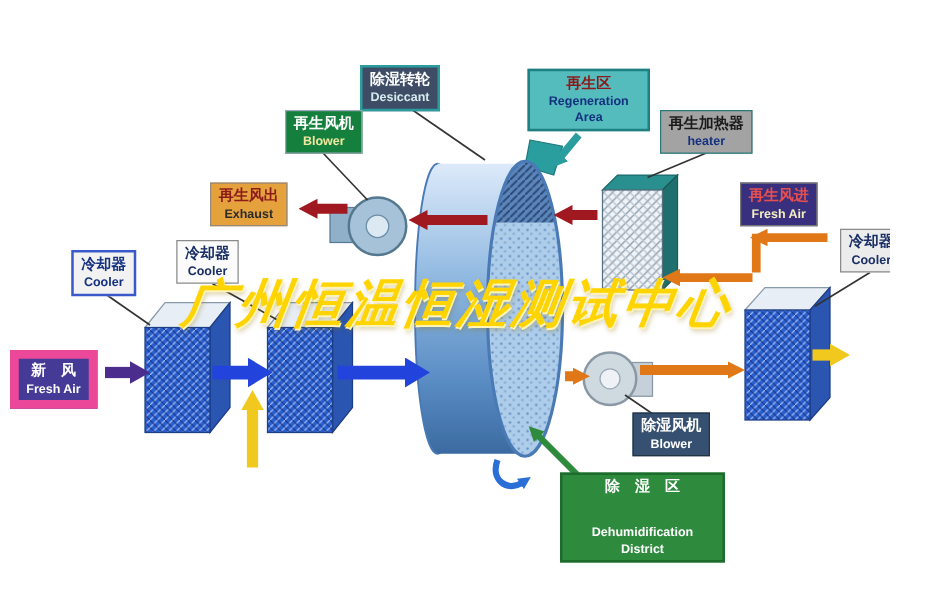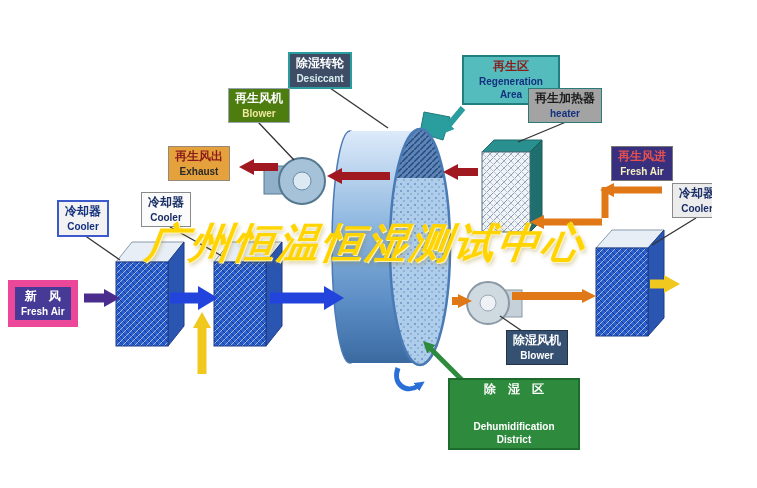--- a/index.html
+++ b/index.html
@@ -6,32 +6,32 @@
   .canvas{position:relative;width:712px;height:488px;background:#ffffff;overflow:hidden;
           font-family:"Liberation Sans","DejaVu Sans",sans-serif;}
   .canvas svg{position:absolute;left:0;top:0;z-index:1;}
 
   .lbl{position:absolute;z-index:5;text-align:center;padding:2px 6px;line-height:1.3;}
   .lbl .cn{display:block;font-size:12px;font-weight:bold;white-space:nowrap;}
   .lbl .en{display:block;font-size:10px;font-weight:bold;white-space:nowrap;}
 
   .l-desiccant{left:288px;top:52px;background:#3e4c66;border:2px solid #2a9d9f;color:#fff;}
   .l-desiccant .en{color:#d6eded;}
-  .l-regen-area{left:422px;top:55px;width:82px;background:#55bcbe;border:2px solid #1f7f81;margin-left:40px;}
+  .l-regen-area{left:422px;top:55px;width:82px;background:#55bcbe;border:2px solid #1f7f81;}
   .l-regen-area .cn{color:#8b1a1a;}
   .l-regen-area .en{color:#14317f;white-space:normal;}
-  .l-regen-blower{left:228px;top:88px;background:#4d7c0f;border:1px solid #99a5b5;color:#fff;}
+  .l-regen-blower{left:228px;top:88px;background:#15803d;border:1px solid #99a5b5;color:#fff;}
   .l-regen-blower .en{color:#f0e8a0;}
   .l-regen-heater{left:528px;top:88px;background:#a3a3a3;border:1px solid #2a7a7a;}
   .l-regen-heater .cn{color:#1a1a1a;}
   .l-regen-heater .en{color:#14317f;}
   .l-exhaust{left:168px;top:146px;background:#e5a23c;border:1px solid #96887a;}
   .l-exhaust .cn{color:#8b1a1a;}
   .l-exhaust .en{color:#2a2a2a;}
-  .l-regen-fresh{left:592px;top:146px;background:#38307e;border:1px solid #777;margin-left:19px;}
+  .l-regen-fresh{left:592px;top:146px;background:#38307e;border:1px solid #777;}
   .l-regen-fresh .cn{color:#e85050;}
   .l-regen-fresh .en{color:#f5f0c0;}
   .l-cooler-l1{left:57px;top:200px;background:#f2f2f2;border:2px solid #3a5acc;color:#14317f;}
   .l-cooler-l2{left:141px;top:192px;background:#fbfbfb;border:1px solid #8a8a8a;color:#1a2e66;}
   .l-cooler-r{left:672px;top:183px;background:#ececec;border:1px solid #8a8a8a;color:#1a2e66;}
   .l-fresh-air{left:8px;top:280px;background:#453a96;border:7px solid #ec4899;color:#fff;}
   .l-back-wind{left:168px;top:376px;background:#f0cf2e;border:1px solid #888;}
   .l-back-wind .cn{color:#222;}
   .l-back-wind .en{color:#14317f;}
   .l-air-supply{left:676px;top:265px;background:#f0cf2e;border:1px solid #888;color:#14317f;}

